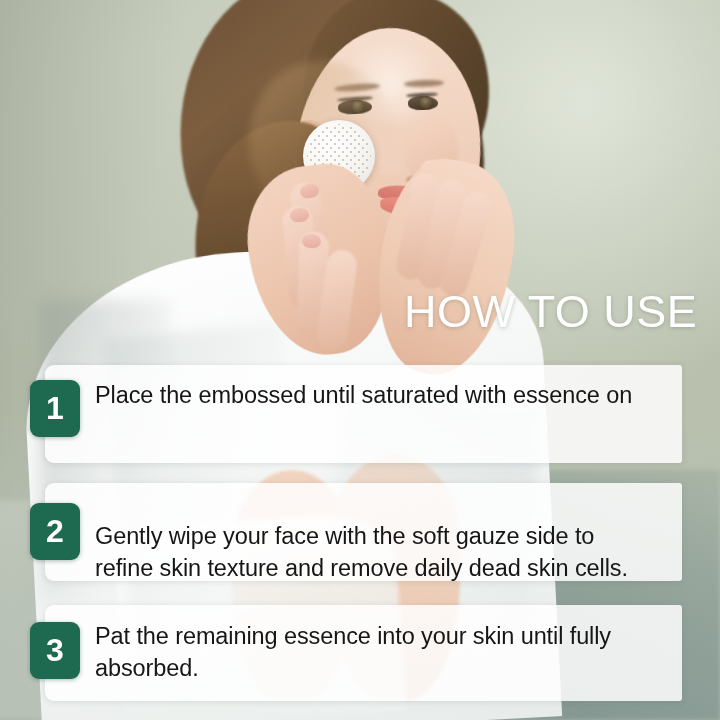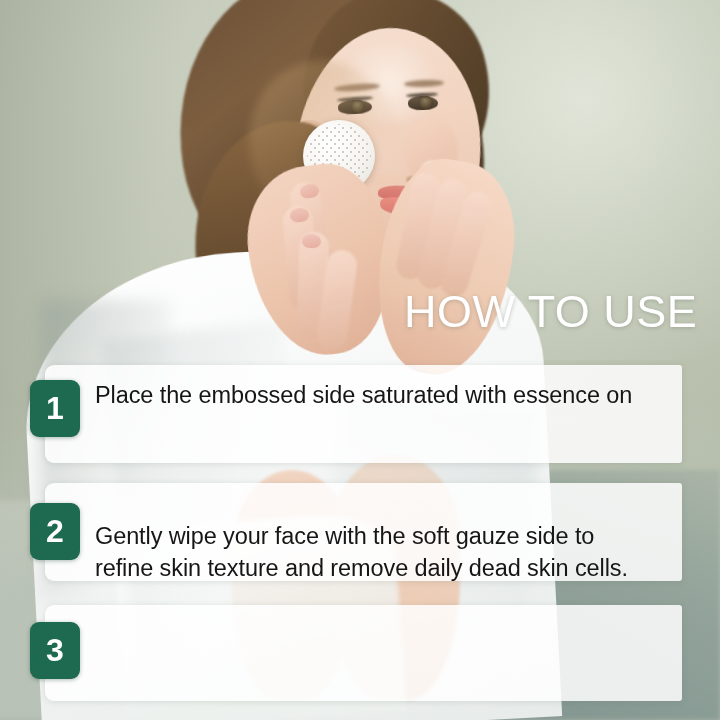--- a/index.html
+++ b/index.html
@@ -430,23 +430,27 @@
 
     <div class="step s1"></div>
     <div class="step s2"></div>
     <div class="step s3"></div>
 
     <div class="badge b1">1</div>
     <div class="badge b2">2</div>
     <div class="badge b3">3</div>
 
     <div class="step-text t1">
-      <span class="line">Place the embossed side saturated with essence on</span>
+      <span class="line">Place the embossed until saturated with essence on</span>
     </div>
 
     <div class="step-text t2">
       <span class="line">Gently wipe your face with the soft gauze side to</span>
       <span class="line">refine skin texture and remove daily dead skin cells.</span>
     </div>
 
+    <div class="step-text t3">
+      <span class="line">Pat the remaining essence into your skin until fully</span>
+      <span class="line">absorbed.</span>
+    </div>
 
   </div>
 </div>
 
 </body></html>

